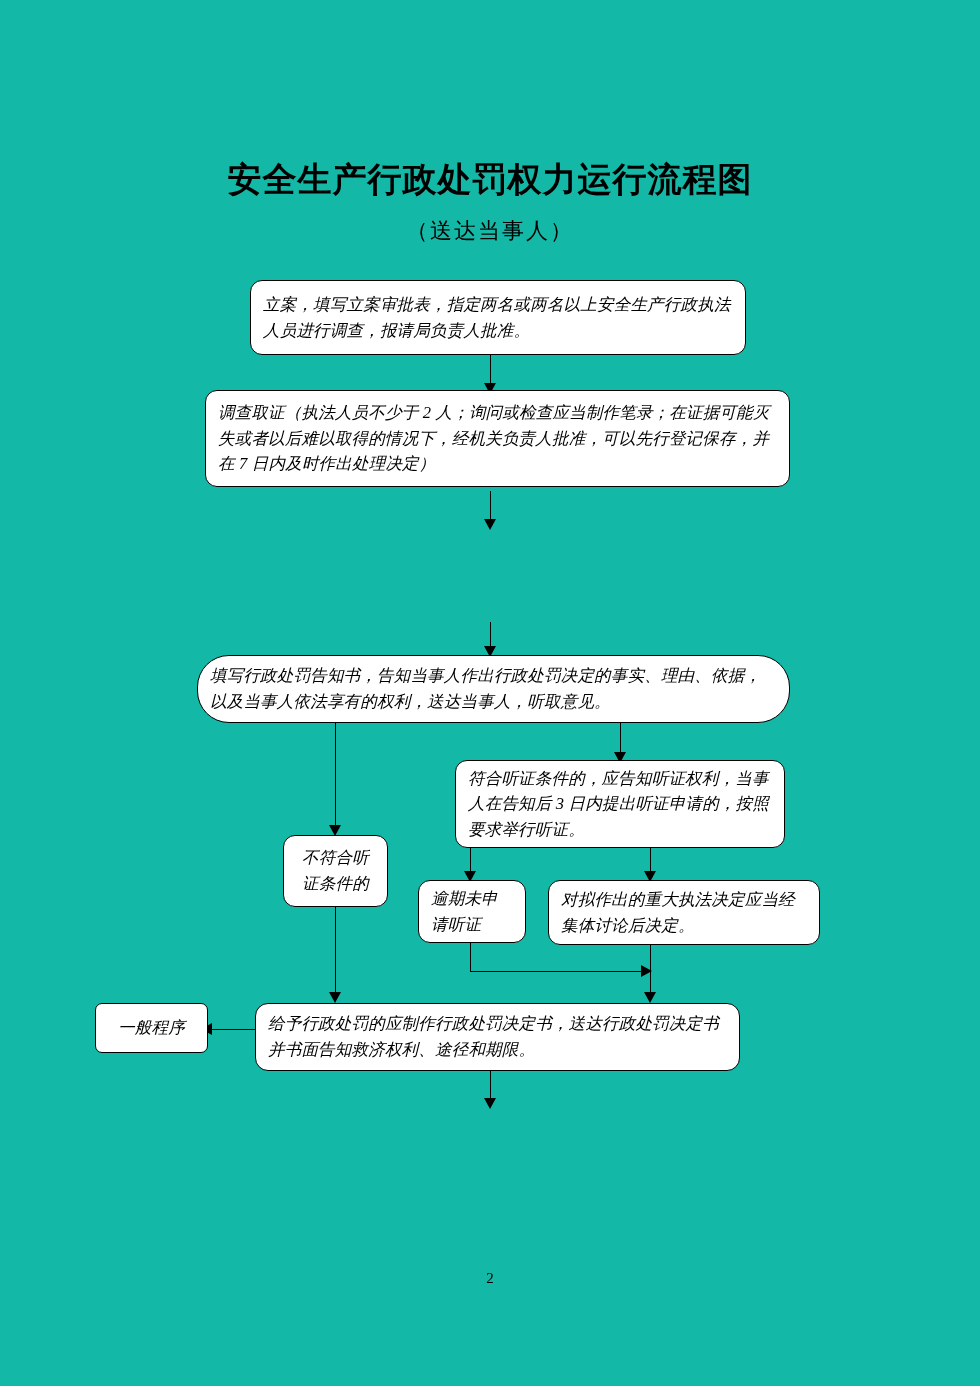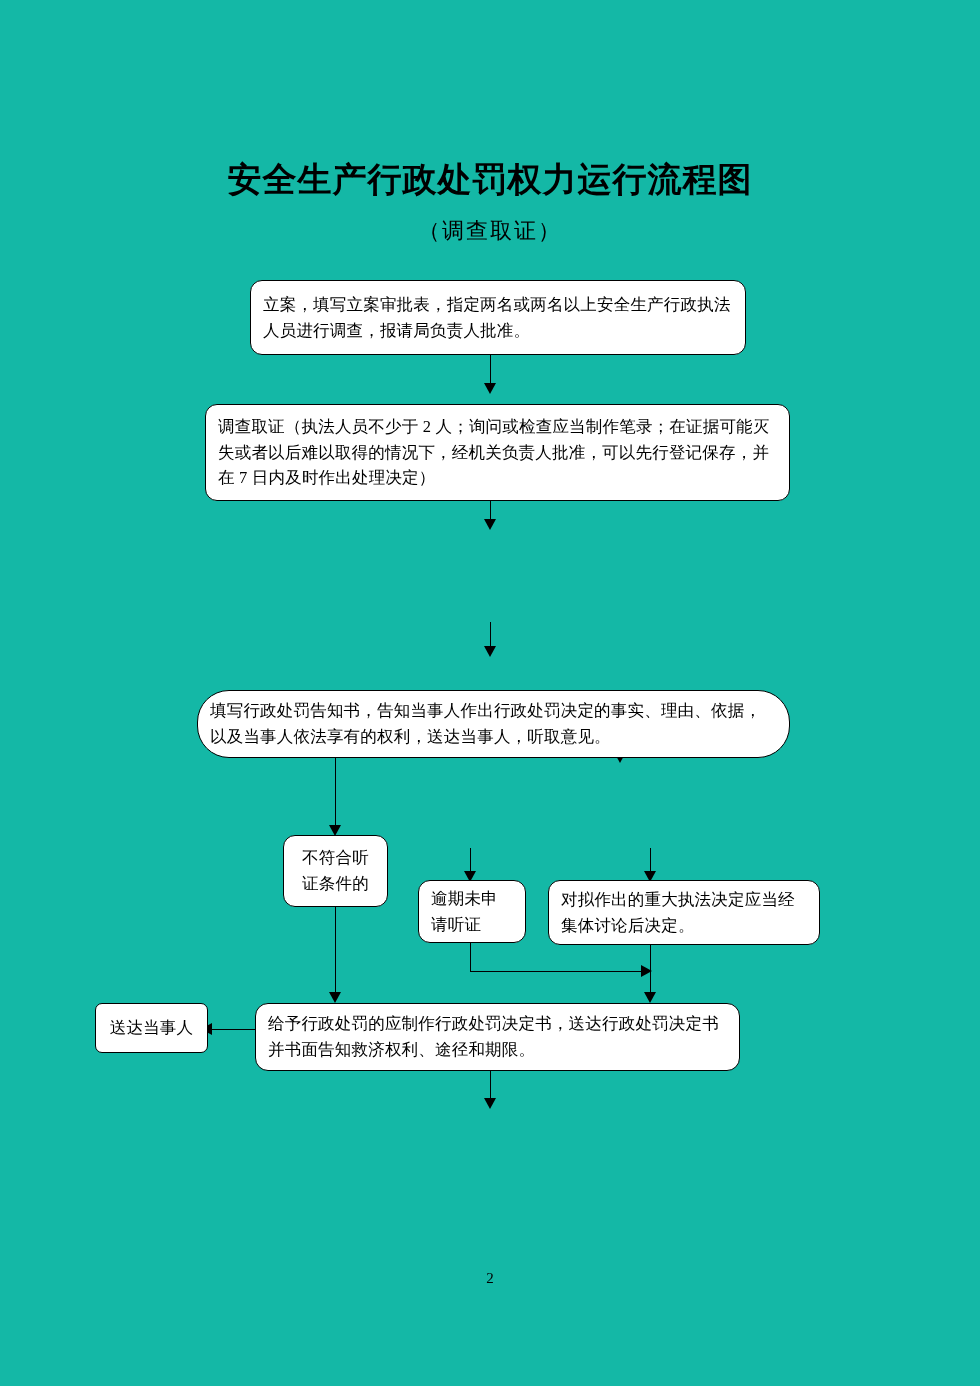--- a/index.html
+++ b/index.html
@@ -46,20 +46,21 @@
   .node {
     position: absolute;
     box-sizing: border-box;
     border: 1.6px solid #000;
     border-radius: 12px;
     background: #ffffff;
     display: flex;
     align-items: center;
     justify-content: flex-start;
     z-index: 5;
+    font-style: italic;
   }
   .node .txt {
     display: block;
     width: 100%;
     font-size: 16.5px;
     line-height: 1.55;
     letter-spacing: 0.2px;
     padding: 0 12px;
     box-sizing: border-box;
   }
@@ -114,50 +115,53 @@
     font-family: "Liberation Serif", "DejaVu Serif", serif;
   }
 </style>
 </head>
 <body>
 
 <div id="page">
 
   <div class="title" style="top:157px;">安全生产行政处罚权力运行流程图</div>
 
-  <div class="subtitle" style="top:216px;">（调查取证）</div>
+  <div class="subtitle" style="top:216px;">（送达当事人）</div>
 
   <div class="node" style="left:250px; top:280px; width:496px; height:75px;">
     <span class="txt">立案，填写立案审批表，指定两名或两名以上安全生产行政执法人员进行调查，报请局负责人批准。</span>
   </div>
 
   <div class="vline" style="left:490px; top:355px; height:32px;"></div>
   <div class="arrow-down" style="left:484px; top:383px;"></div>
 
-  <div class="node" style="left:205px; top:404px; width:585px; height:97px;">
+  <div class="node" style="left:205px; top:390px; width:585px; height:97px;">
     <span class="txt">调查取证（执法人员不少于 2 人；询问或检查应当制作笔录；在证据可能灭失或者以后难以取得的情况下，经机关负责人批准，可以先行登记保存，并在 7 日内及时作出处理决定）</span>
   </div>
 
   <div class="vline" style="left:490px; top:491px; height:32px;"></div>
   <div class="arrow-down" style="left:484px; top:519px;"></div>
 
 
   <div class="vline" style="left:490px; top:622px; height:29px;"></div>
   <div class="arrow-down" style="left:484px; top:646px;"></div>
 
-  <div class="node" style="left:197px; top:690px; width:593px; height:68px;border-radius:32px;">
+  <div class="node" style="left:197px; top:655px; width:593px; height:68px;border-radius:32px;">
     <span class="txt">填写行政处罚告知书，告知当事人作出行政处罚决定的事实、理由、依据，以及当事人依法享有的权利，送达当事人，听取意见。</span>
   </div>
 
   <div class="vline" style="left:335px; top:723px; height:105px;"></div>
   <div class="arrow-down" style="left:329px; top:825px;"></div>
 
   <div class="vline" style="left:620px; top:723px; height:32px;"></div>
   <div class="arrow-down" style="left:614px; top:752px;"></div>
 
+  <div class="node" style="left:455px; top:760px; width:330px; height:88px;">
+    <span class="txt">符合听证条件的，应告知听证权利，当事人在告知后 3 日内提出听证申请的，按照要求举行听证。</span>
+  </div>
 
   <div class="node center" style="left:283px; top:835px; width:105px; height:72px;">
     <span class="txt">不符合听证条件的</span>
   </div>
 
   <div class="vline" style="left:335px; top:899px; height:96px;"></div>
   <div class="arrow-down" style="left:329px; top:992px;"></div>
 
   <div class="vline" style="left:470px; top:848px; height:26px;"></div>
   <div class="arrow-down" style="left:464px; top:871px;"></div>
@@ -181,21 +185,21 @@
   <div class="arrow-down" style="left:644px; top:992px;"></div>
 
   <div class="node" style="left:255px; top:1003px; width:485px; height:68px;border-radius:13px;">
     <span class="txt">给予行政处罚的应制作行政处罚决定书，送达行政处罚决定书并书面告知救济权利、途径和期限。</span>
   </div>
 
   <div class="hline" style="left:210px; top:1029px; width:47px;"></div>
   <div class="arrow-left" style="left:201px; top:1023px;"></div>
 
   <div class="node sq center" style="left:95px; top:1003px; width:113px; height:50px;">
-    <span class="txt">送达当事人</span>
+    <span class="txt">一般程序</span>
   </div>
 
   <div class="vline" style="left:490px; top:1071px; height:33px;"></div>
   <div class="arrow-down" style="left:484px; top:1098px;"></div>
 
 
   <div class="pageno" style="top:1270px;">2</div>
 
 </div>
 

